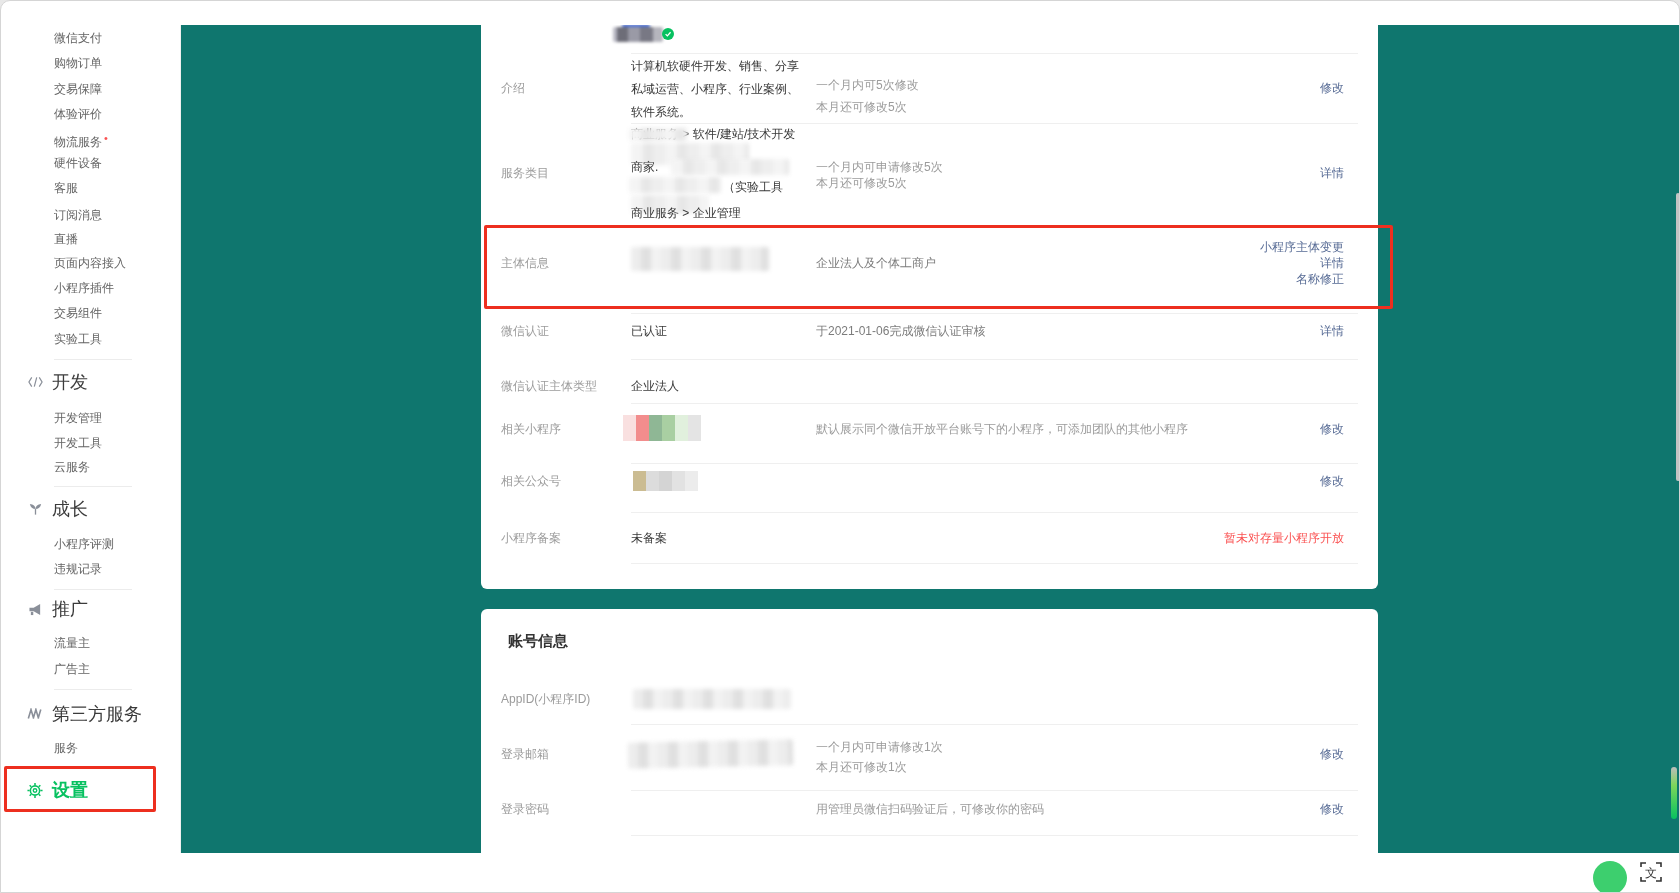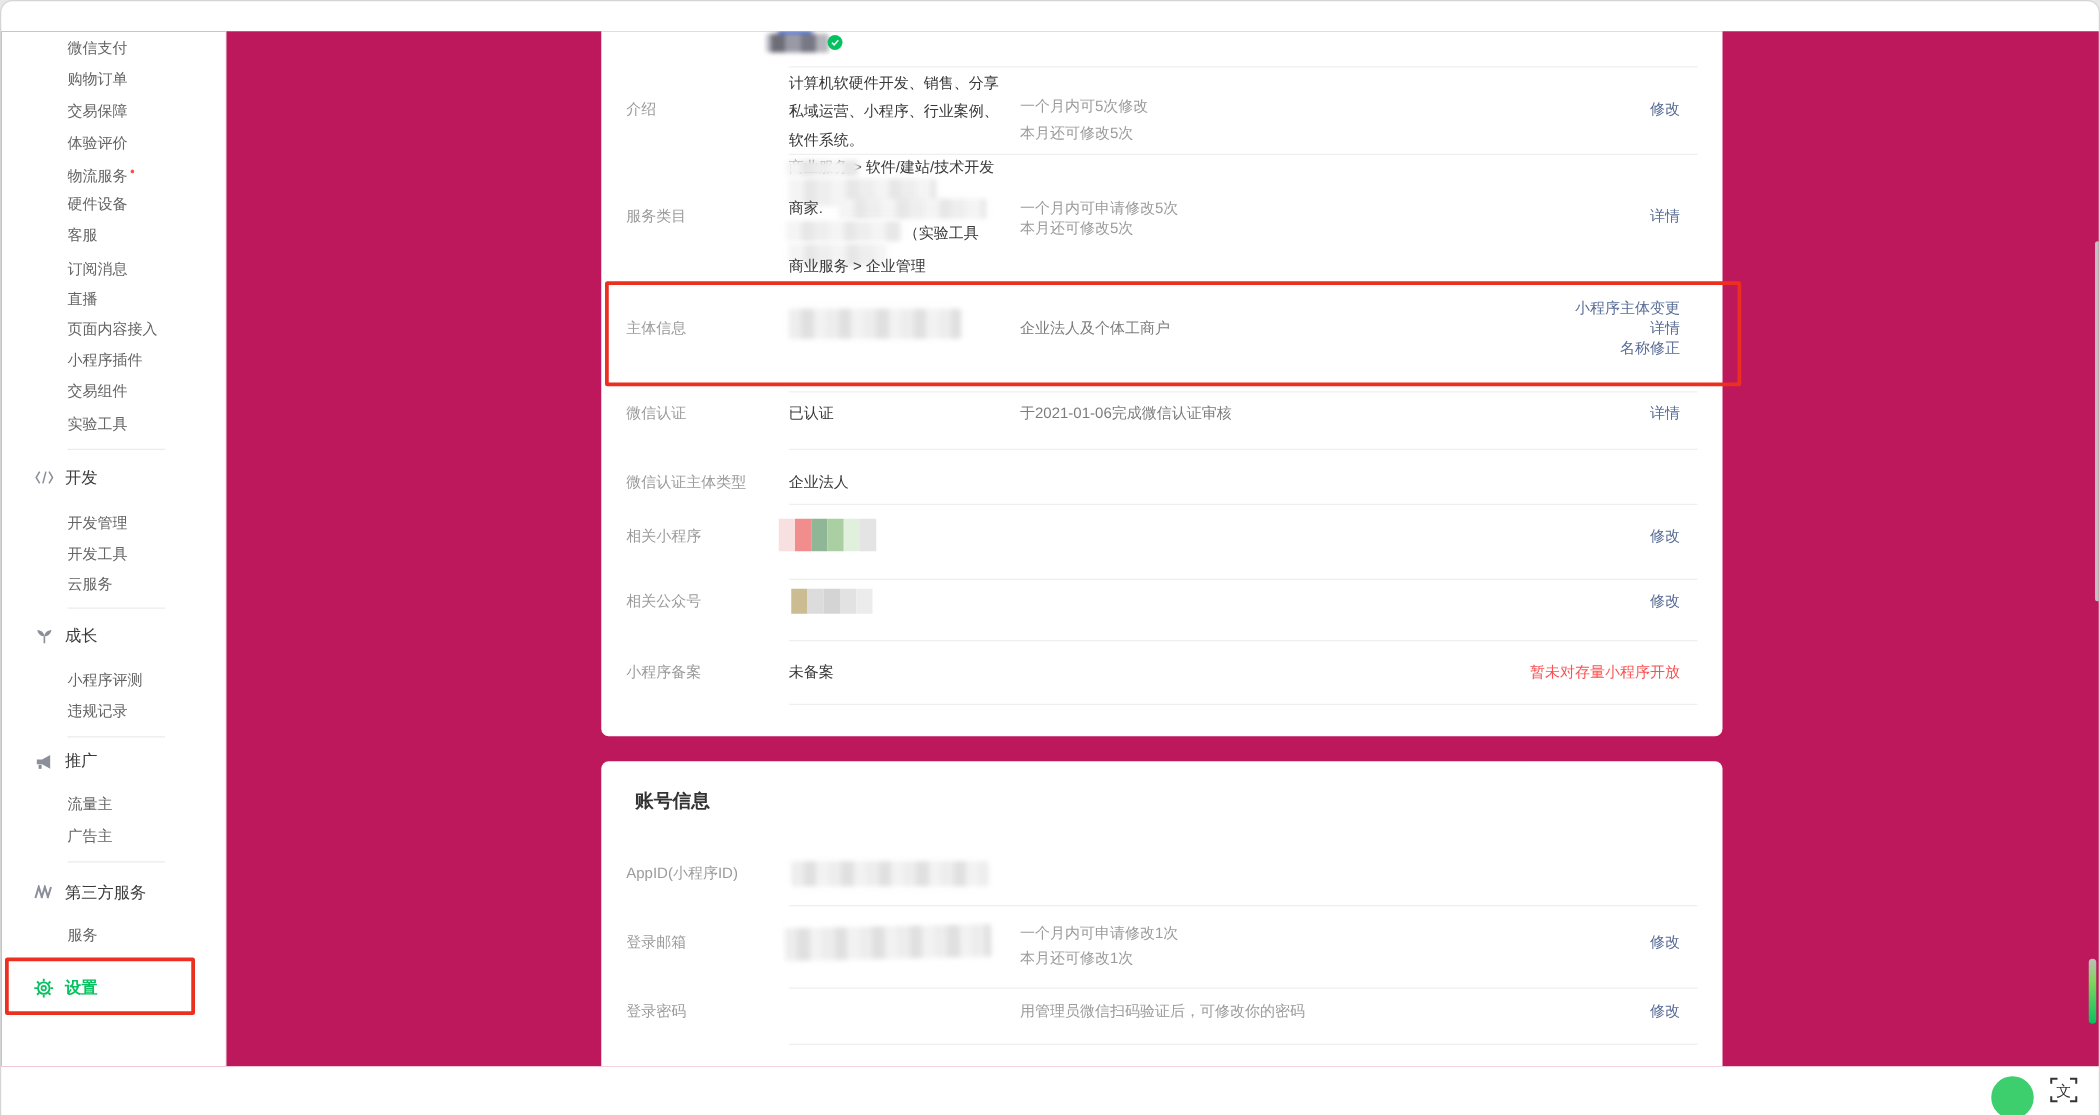--- a/index.html
+++ b/index.html
@@ -8,26 +8,26 @@
   .window {
     position:relative; width:1680px; height:893px; background:#fff;
     border:1px solid #d5d5d5; border-radius:10px 10px 0 0; overflow:hidden;
   }
   
   .titlebar { position:absolute; top:0; left:0; right:0; height:24px; background:#fff; z-index:50; }
   .titlebar .title { position:absolute; left:18px; top:6px; font-size:12px; font-weight:700; color:#1a1a1a; }
   .winbtn { position:absolute; top:2px; width:30px; height:20px; display:flex; align-items:center; justify-content:center; cursor:default; }
   .winbtn svg { display:block; }
   
-  .viewer { position:absolute; top:24px; left:0; width:1680px; height:828px; background:#be185d; overflow:hidden; }
+  .viewer { position:absolute; top:24px; left:0; width:1680px; height:828px; background:#0f766e; overflow:hidden; }
   
   .sidebar { position:absolute; left:0; top:0; width:180px; height:828px; background:#fff; border-right:1px solid #f0f0f0; }
   .side-item { position:absolute; left:53px; height:16px; line-height:16px; font-size:12px; color:#646464; white-space:nowrap; cursor:pointer; }
   .side-item .dot { color:#fa5151; font-size:11px; vertical-align:4px; margin-left:2px; }
-  .side-section { position:absolute; left:26px; height:18px; line-height:18px; font-size:13px; color:#3b3b3b; white-space:nowrap; cursor:pointer; display:flex; align-items:center; gap:9px; }
+  .side-section { position:absolute; left:26px; height:18px; line-height:18px; font-size:18px; color:#3b3b3b; white-space:nowrap; cursor:pointer; display:flex; align-items:center; gap:9px; }
   .side-section .sicon { width:16px; height:16px; display:flex; align-items:center; justify-content:center; color:#8a8f99; }
   .side-section.green { color:#07c160; font-weight:700; }
   .side-divider { position:absolute; left:53px; width:78px; height:1px; background:#ececec; }
   
   .card { position:absolute; background:#fff; border-radius:6px; width:897px; left:480px; }
   .sep { position:absolute; left:150px; right:20px; height:1px; background:#efefef; }
   .lbl { position:absolute; left:20px; font-size:12px; color:#9b9b9b; white-space:nowrap; transform:translateY(-50%); }
   .val { position:absolute; left:150px; font-size:12px; color:#383838; white-space:nowrap; transform:translateY(-50%); }
   .desc { position:absolute; left:335px; font-size:12px; color:#9b9b9b; white-space:nowrap; transform:translateY(-50%); }
   .descd { color:#7c7c7c; }
@@ -214,20 +214,21 @@
 
       <div class="lbl" style="top:438px;">相关小程序</div>
       <div class="mosaic" style="left:142px; top:424px;">
         <span style="background:#f9e0e0;"></span>
           <span style="background:#f28d8d;"></span>
           <span style="background:#8fb795;"></span>
           <span style="background:#a9cfa2;"></span>
           <span style="background:#e1f0dd;"></span>
           <span style="background:#e4e4e4;"></span>
       </div>
+      <div class="desc" style="top:438px;">默认展示同个微信开放平台账号下的小程序，可添加团队的其他小程序</div>
       <div class="act" style="top:438px;">修改</div>
       <div class="sep" style="top:472px;"></div>
 
       <div class="lbl" style="top:490px;">相关公众号</div>
       <div class="mosaic" style="left:152px; top:480px;">
         <span style="background:#cbbc92; height:20px;"></span>
           <span style="background:#dcdcdc; height:20px;"></span>
           <span style="background:#d4d4d4; height:20px;"></span>
           <span style="background:#e2e2e2; height:20px;"></span>
           <span style="background:#ececec; height:20px;"></span>

